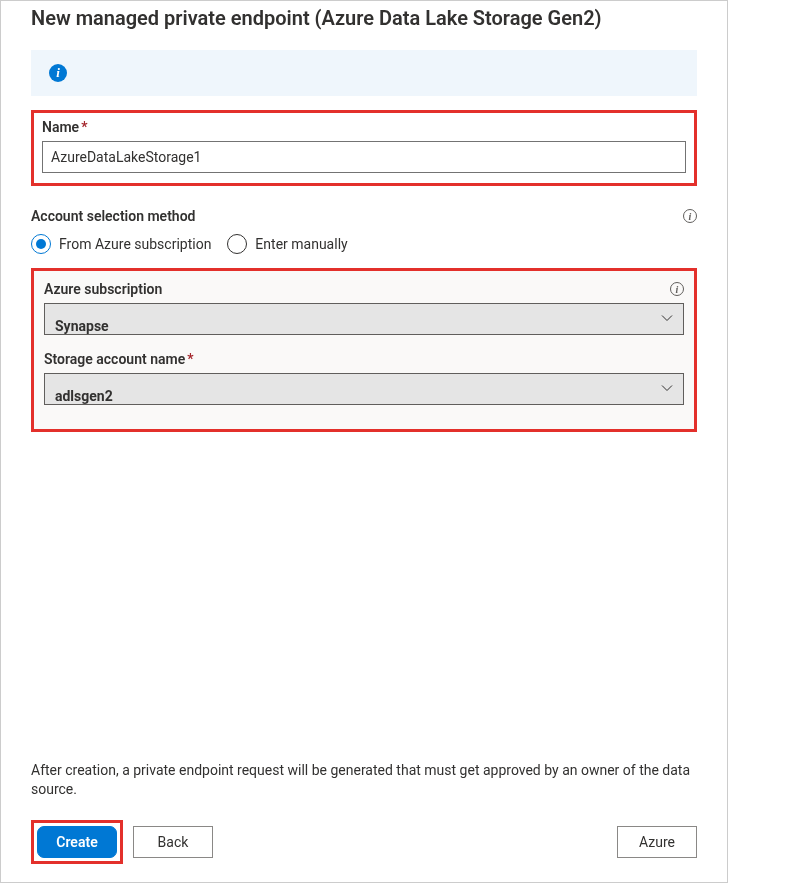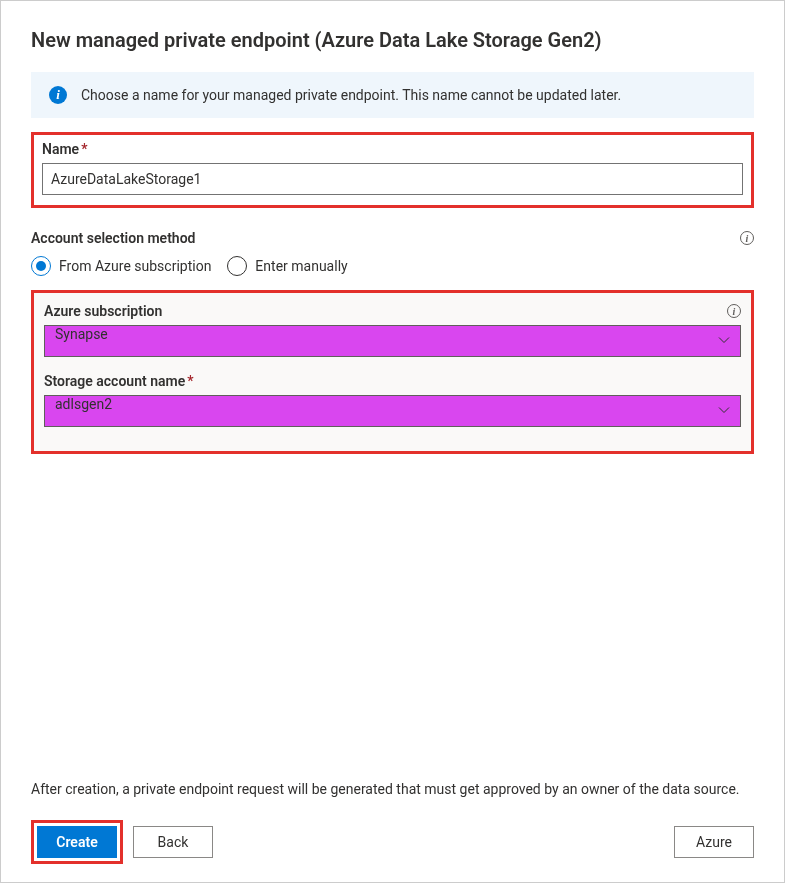--- a/index.html
+++ b/index.html
@@ -10,25 +10,25 @@
     body {
       font-family: "Segoe UI", -apple-system, BlinkMacSystemFont, Roboto, "Helvetica Neue", sans-serif;
       font-size: 14px;
       color: #323130;
       background: #fff;
       width: 785px;
       height: 883px;
     }
     .panel {
       border: 1px solid #ccc;
-      width: 785px;
+      width: 728px;
       height: 883px;
       display: flex;
       flex-direction: column;
-      padding: 27px 30px 18px 30px;
+      padding: 5px 30px 18px 30px;
       position: relative;
     }
     .panel-title {
       font-size: 20px;
       font-weight: 600;
       color: #323130;
       margin-bottom: 20px;
     }
     .info-banner {
       background: #eff6fc;
@@ -149,26 +149,27 @@
       margin-bottom: 16px;
     }
     .dropdown-field:last-child {
       margin-bottom: 12px;
     }
     .dropdown {
       position: relative;
       width: 100%;
       height: 32px;
       border: 1px solid #605e5c;
-      background: #d946ef;
-      display: flex;
-      align-items: flex-start;
+      background: #e5e5e5;
+      display: flex;
+      align-items: flex-end;
       padding: 0 34px 0 10px;
       cursor: pointer;
       color: #323130;
+      font-weight: bold;
     }
     .dropdown-chevron {
       position: absolute;
       right: 10px;
       top: 50%;
       transform: translateY(-50%);
       pointer-events: none;
     }
     .info-outline-icon {
       width: 14px;
@@ -206,20 +207,21 @@
       font-size: 14px;
       font-family: inherit;
       cursor: pointer;
       color: #323130;
     }
     .btn-primary {
       background: #0078d4;
       border-color: #0078d4;
       color: #fff;
       font-weight: 600;
+      border-radius: 7px;
     }
     .create-highlight {
       border: 3px solid #e3302b;
       padding: 3px;
       display: inline-block;
     }
     .button-spacer {
       flex: 1;
     }
     svg.chev {
@@ -229,21 +231,20 @@
   </style>
 </head>
 <body>
 
 <div class="panel">
 
   <h1 class="panel-title">New managed private endpoint (Azure Data Lake Storage Gen2)</h1>
 
   <div class="info-banner">
     <span class="info-icon-circle">i</span>
-    <span class="info-text">Choose a name for your managed private endpoint. This name cannot be updated later.</span>
   </div>
 
   <div class="highlight-box">
     <div class="field" style="margin-bottom:0;">
       <div class="field-label">
         <span class="field-label-left">
           <span>Name</span>
           <span class="required-asterisk">*</span>
         </span>
       </div>

